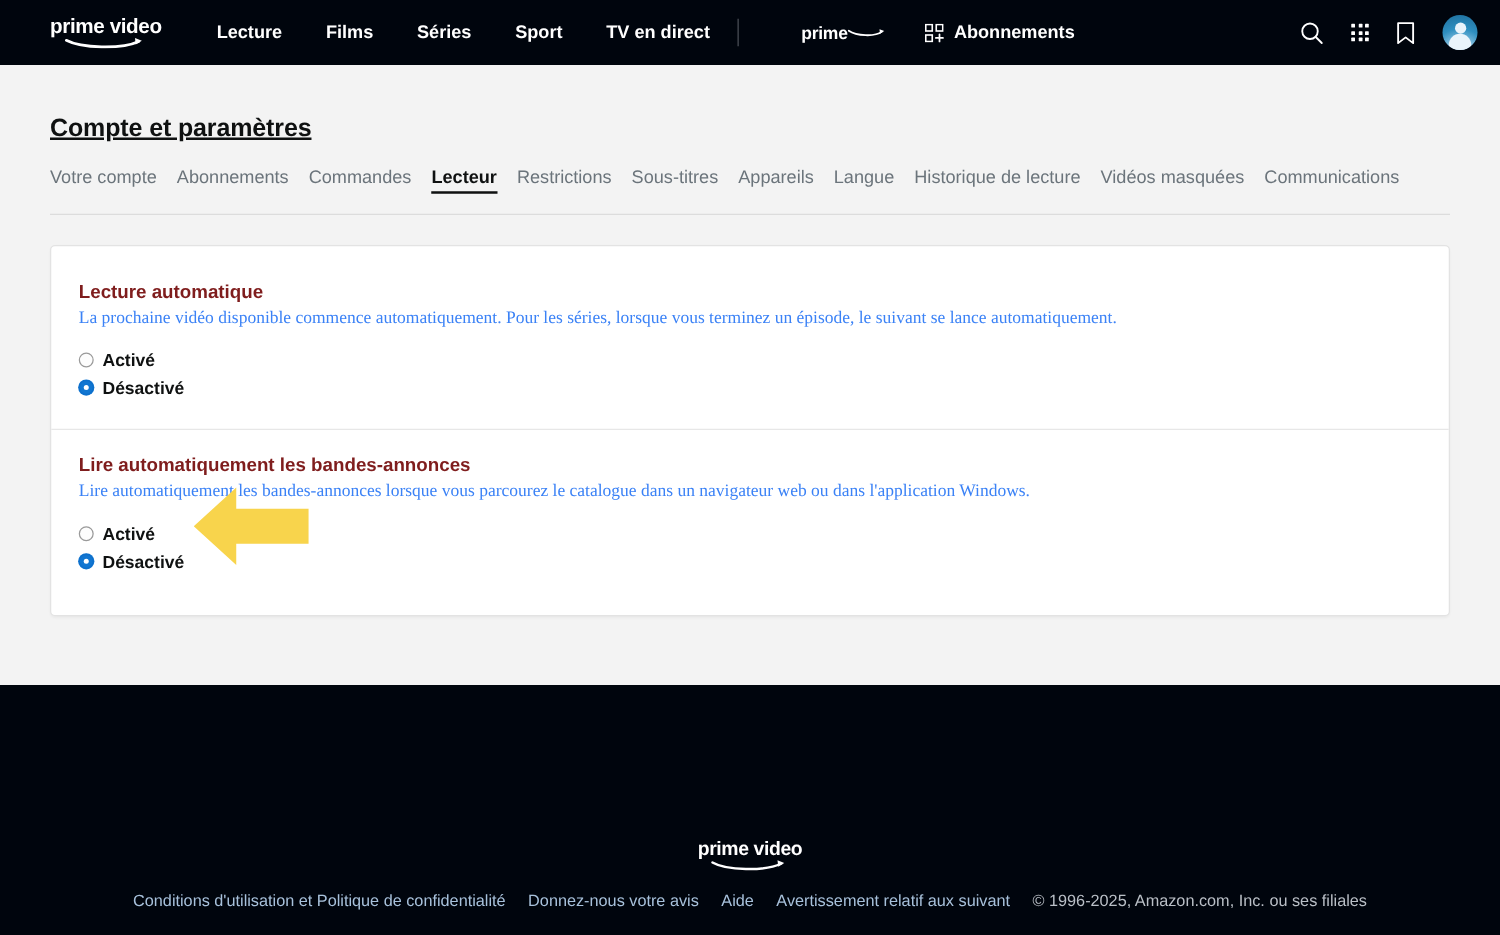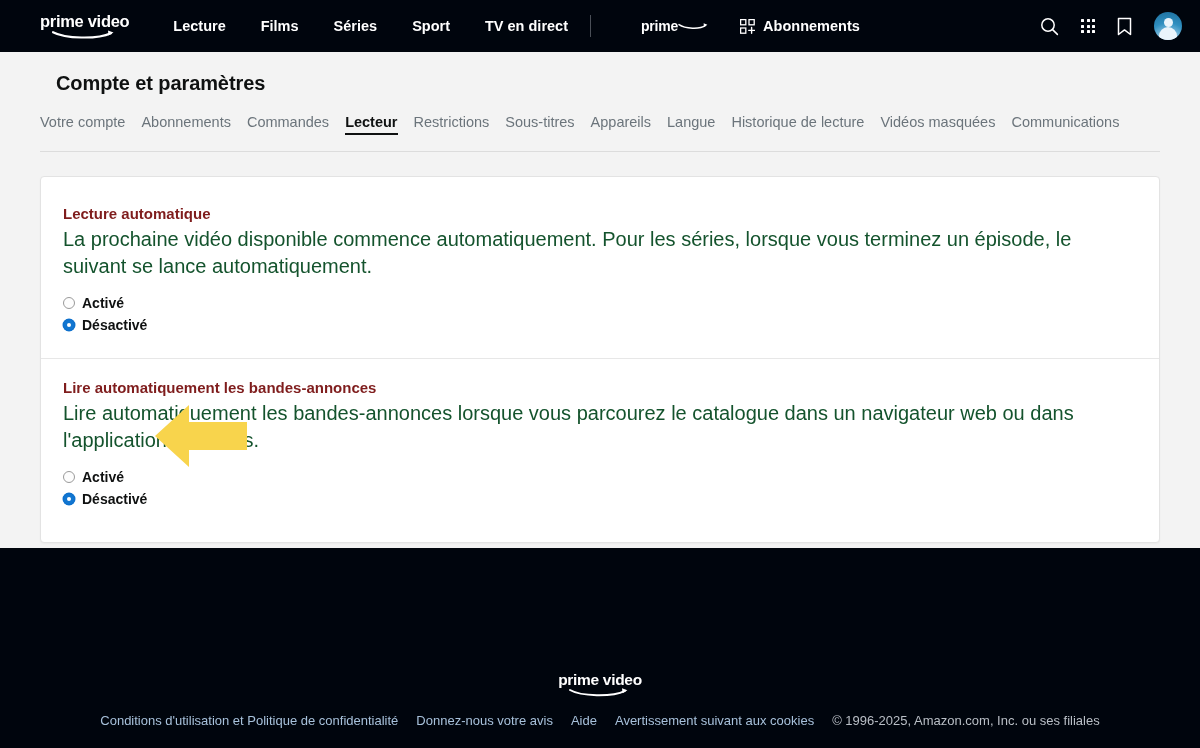--- a/index.html
+++ b/index.html
@@ -134,23 +134,24 @@
   .page {
     background: #f3f3f3;
     padding: 0 0 0 0;
     height: 496px;
   }
   .page-inner { padding: 0 40px; }
   .page-title {
     font-size: 20px;
     font-weight: 700;
     color: #0f1111;
-    padding-top: 20px;
-    margin: 0 0 17px 16px;
+    padding-top: 40px;
+    margin: 0 0 17px 0;
     letter-spacing: -0.1px;
+    text-decoration: underline;
   }
   .tabs {
     border-bottom: 1px solid #dcdcdc;
     padding-bottom: 12px;
     display: flex;
     flex-wrap: wrap;
     column-gap: 25px;
     row-gap: 0;
     max-width: 1125px;
     gap: 16px;
@@ -189,24 +190,25 @@
   .card-section.second { padding: 20px 22px 28px 22px; position: relative; }
   .card-divider { height: 1px; background: #e7e7e7; margin: 0; }
 
   .setting-title {
     font-size: 15px;
     font-weight: 700;
     color: #7f1d1d;
     margin: 0 0 4px 0;
   }
   .setting-desc {
-    font-size: 20px;
-    color: #14532d;
+    font-size: 14px;
+    color: #3b82f6;
     margin: 0 0 16px 0;
     line-height: 1.35;
+    font-family: Liberation Serif, serif;
   }
   .radio-row {
     display: flex;
     align-items: center;
     gap: 7px;
     margin-bottom: 8px;
     cursor: pointer;
     width: fit-content;
   }
   .radio-row:last-child { margin-bottom: 0; }
@@ -463,16 +465,16 @@
     <span class="brand-text">prime video</span>
     <svg class="swoosh" width="64" height="9" viewBox="0 0 64 9">
       <path d="M2 2 C13 8.4 44 9.2 57 2.8" stroke="#ffffff" stroke-width="2" fill="none" stroke-linecap="round"></path>
       <path d="M54 0.2 L59.4 2.3 L54.6 5.3 Z" fill="#ffffff"></path>
     </svg>
   </div>
   <div class="footer-links">
     <a class="footer-link">Conditions d'utilisation et Politique de confidentialité</a>
     <a class="footer-link">Donnez-nous votre avis</a>
     <a class="footer-link">Aide</a>
-    <a class="footer-link">Avertissement suivant aux cookies</a>
+    <a class="footer-link">Avertissement relatif aux suivant</a>
     <span class="footer-copy">© 1996-2025, Amazon.com, Inc. ou ses filiales</span>
   </div>
 </div>
 
 </body></html>

